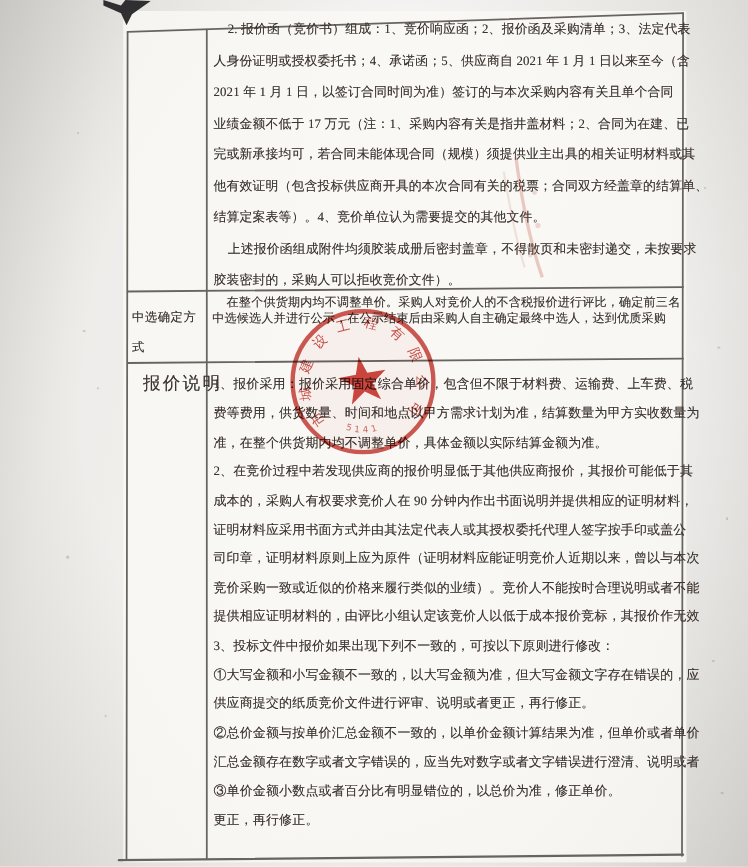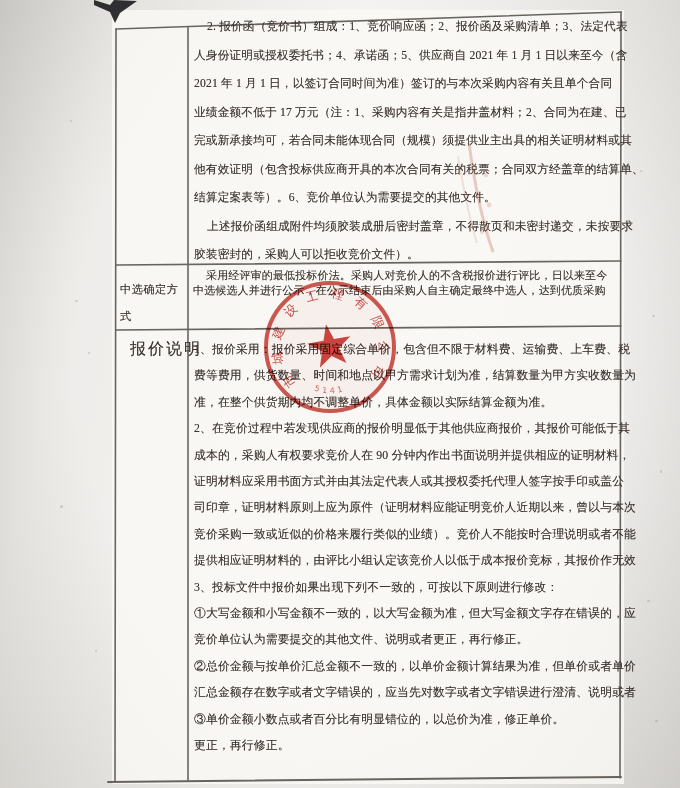--- a/index.html
+++ b/index.html
@@ -58,45 +58,45 @@
   </g>
 </svg>
 
 <div class="celltext row1text">
     <div class="tline indent">2. 报价函（竞价书）组成：1、竞价响应函；2、报价函及采购清单；3、法定代表</div>
     <div class="tline">人身份证明或授权委托书；4、承诺函；5、供应商自 2021 年 1 月 1 日以来至今（含</div>
     <div class="tline">2021 年 1 月 1 日，以签订合同时间为准）签订的与本次采购内容有关且单个合同</div>
     <div class="tline">业绩金额不低于 17 万元（注：1、采购内容有关是指井盖材料；2、合同为在建、已</div>
     <div class="tline">完或新承接均可，若合同未能体现合同（规模）须提供业主出具的相关证明材料或其</div>
     <div class="tline">他有效证明（包含投标供应商开具的本次合同有关的税票；合同双方经盖章的结算单、</div>
-    <div class="tline">结算定案表等）。6、竞价单位认为需要提交的其他文件。</div>
+    <div class="tline">结算定案表等）。4、竞价单位认为需要提交的其他文件。</div>
     <div class="tline indent">上述报价函组成附件均须胶装成册后密封盖章，不得散页和未密封递交，未按要求</div>
     <div class="tline">胶装密封的，采购人可以拒收竞价文件）。</div>
   </div>
 
 <div class="celltext label-row2">中选确定方式</div>
 <div class="celltext row2text">
-    <div class="tline indent">采用经评审的最低投标价法。采购人对竞价人的不含税报价进行评比，日以来至今</div>
+    <div class="tline indent">在整个供货期内均不调整单价。采购人对竞价人的不含税报价进行评比，确定前三名</div>
     <div class="tline">中选候选人并进行公示，在公示结束后由采购人自主确定最终中选人，达到优质采购</div>
   </div>
 
 <div class="celltext label-row3">报价说明</div>
 <div class="celltext row3text">
     <div class="tline">1、报价采用：报价采用固定综合单价，包含但不限于材料费、运输费、上车费、税</div>
     <div class="tline">费等费用，供货数量、时间和地点以甲方需求计划为准，结算数量为甲方实收数量为</div>
     <div class="tline">准，在整个供货期内均不调整单价，具体金额以实际结算金额为准。</div>
     <div class="tline">2、在竞价过程中若发现供应商的报价明显低于其他供应商报价，其报价可能低于其</div>
     <div class="tline">成本的，采购人有权要求竞价人在 90 分钟内作出书面说明并提供相应的证明材料，</div>
     <div class="tline">证明材料应采用书面方式并由其法定代表人或其授权委托代理人签字按手印或盖公</div>
     <div class="tline">司印章，证明材料原则上应为原件（证明材料应能证明竞价人近期以来，曾以与本次</div>
     <div class="tline">竞价采购一致或近似的价格来履行类似的业绩）。竞价人不能按时合理说明或者不能</div>
     <div class="tline">提供相应证明材料的，由评比小组认定该竞价人以低于成本报价竞标，其报价作无效</div>
     <div class="tline">3、投标文件中报价如果出现下列不一致的，可按以下原则进行修改：</div>
     <div class="tline">①大写金额和小写金额不一致的，以大写金额为准，但大写金额文字存在错误的，应</div>
-    <div class="tline">竞价单位认为需要提交的其他文件、说明或者更正，再行修正。</div>
+    <div class="tline">供应商提交的纸质竞价文件进行评审、说明或者更正，再行修正。</div>
     <div class="tline">②总价金额与按单价汇总金额不一致的，以单价金额计算结果为准，但单价或者单价</div>
     <div class="tline">汇总金额存在数字或者文字错误的，应当先对数字或者文字错误进行澄清、说明或者</div>
     <div class="tline">③单价金额小数点或者百分比有明显错位的，以总价为准，修正单价。</div>
     <div class="tline">更正，再行修正。</div>
   </div>
 
 <svg class="faint-seal-svg" width="680" height="788" viewBox="0 0 680 788">
   <path d="M469,143 C474,180 481,218 493,252" fill="none" stroke="rgba(188,78,66,0.28)" stroke-width="3"></path>
   <path d="M458,156 C463,186 468,215 477,243" fill="none" stroke="rgba(188,78,66,0.14)" stroke-width="2"></path>
   <circle cx="486" cy="175" r="2.2" fill="rgba(188,78,66,0.2)"></circle>

